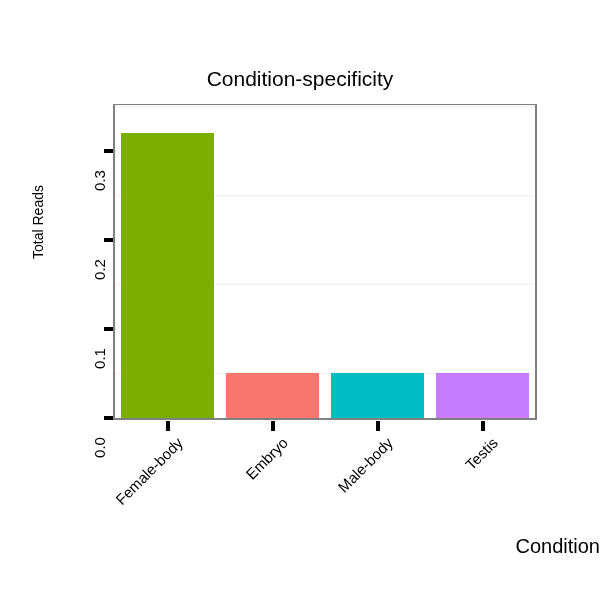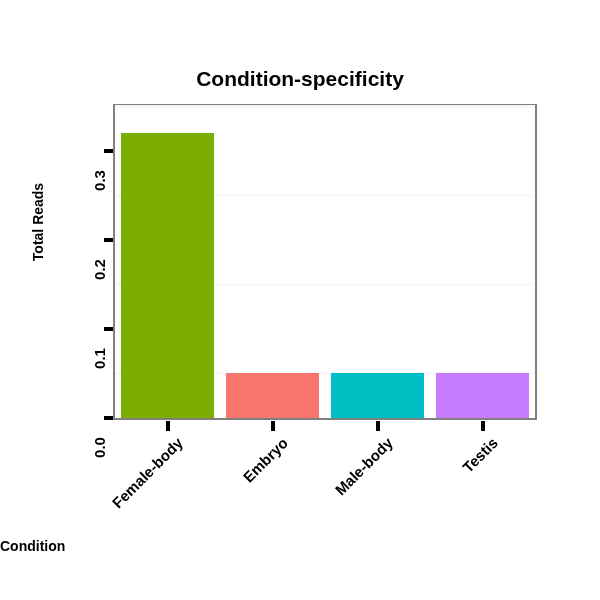--- a/index.html
+++ b/index.html
@@ -12,21 +12,20 @@
     height: 600px;
     overflow: hidden;
     font-family: "Liberation Sans", sans-serif;
     color: #000000;
   }
 
   #chart-root {
     position: relative;
     width: 600px;
     height: 498px;
-    font-weight: bold;
   }
 
   
   .chart-title {
     position: absolute;
     left: 0;
     top: 66px;
     width: 600px;
     text-align: center;
     font-size: 21px;
@@ -115,22 +114,22 @@
     white-space: nowrap;
     transform-origin: 100% 0%;
     transform: rotate(-45deg);
     text-align: right;
   }
   .x-axis-title {
     position: absolute;
     left: 0;
     top: 538px;
     width: 600px;
-    text-align: left;
-    font-size: 14px;
+    text-align: right;
+    font-size: 20px;
     line-height: 17px;
     color: #000000;
     white-space: nowrap;
   }
 </style>
 </head>
 <body>
 
 <div id="chart-root">
 

